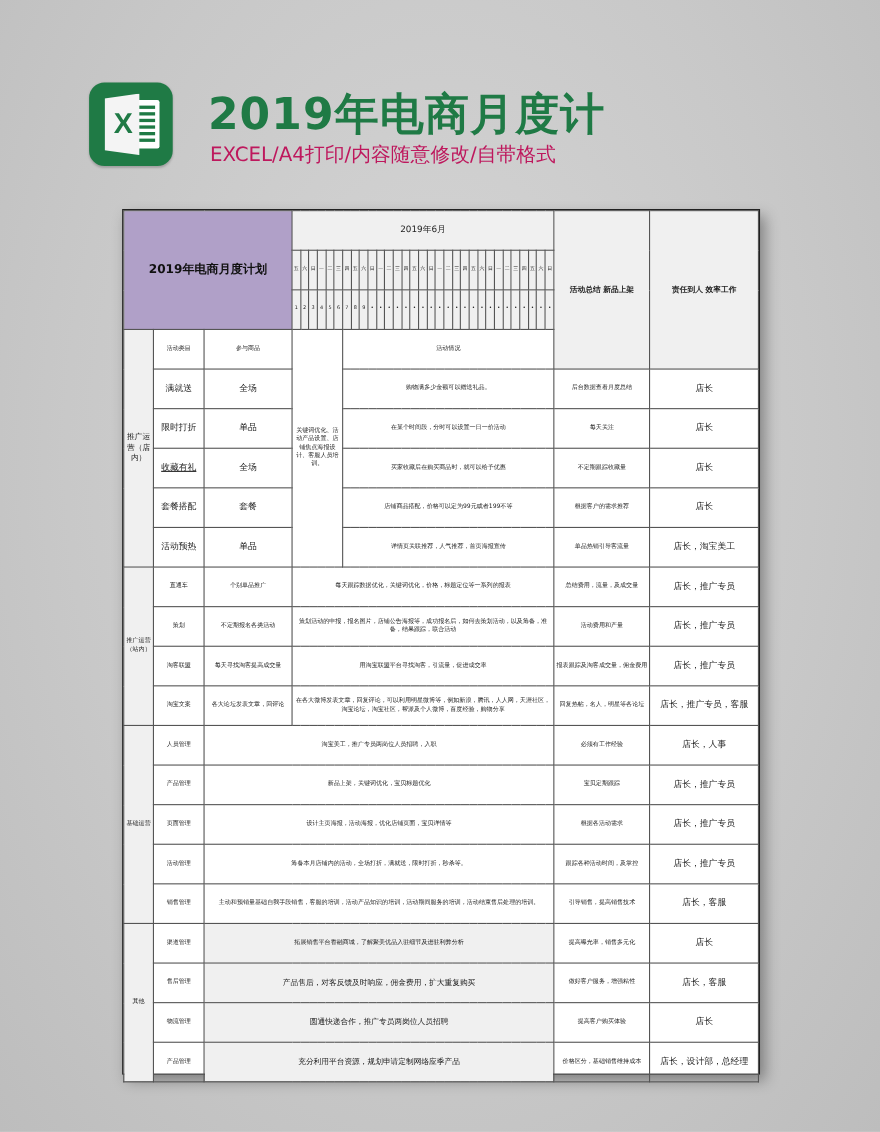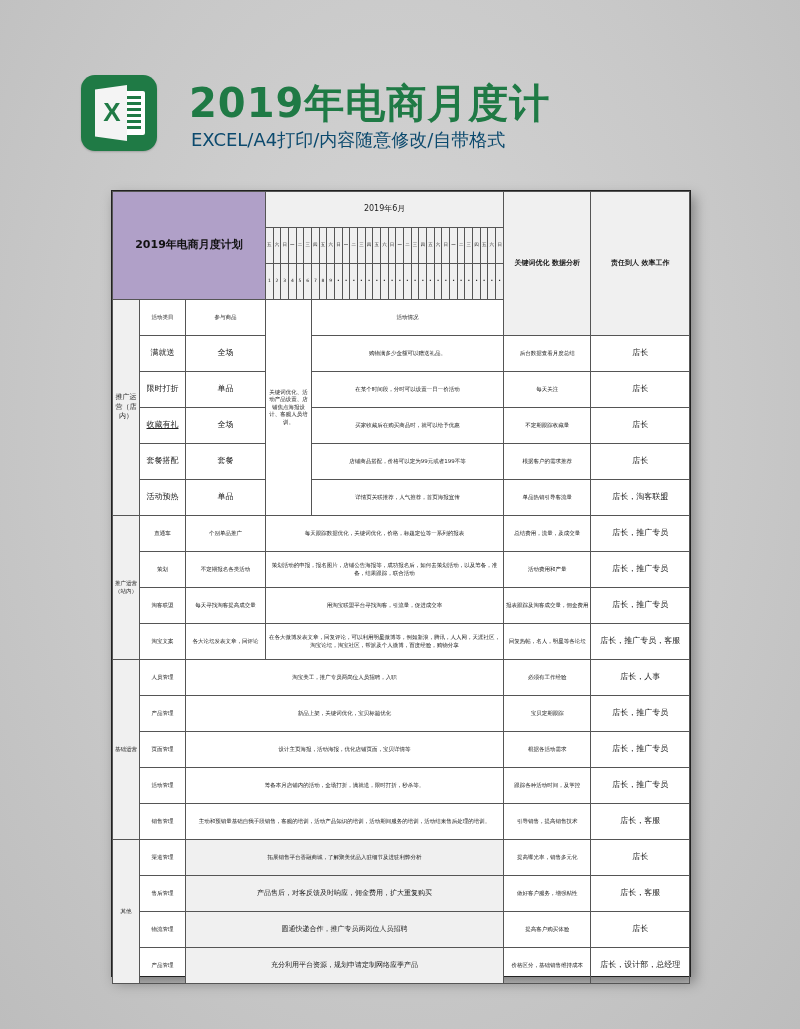--- a/index.html
+++ b/index.html
@@ -28,21 +28,21 @@
   .logo .x {
     position:absolute; left:20px; top:22px; width:22px; text-align:center;
     color:#1f7a45; font-weight:bold; font-size:26px; font-family:"Liberation Sans", sans-serif;
   }
   .title {
     position:absolute; left:189px; top:76px; font-size:40px; color:#1f7a45;
     font-weight:bold; letter-spacing:1px; white-space:nowrap;
     font-family:"DejaVu Sans", sans-serif;
   }
   .subtitle {
-    position:absolute; left:191px; top:128px; font-size:18px; color:#0c4a6e;
+    position:absolute; left:191px; top:128px; font-size:18px; color:#be185d;
     white-space:nowrap;
   }
   .sheet {
     position:absolute; left:111px; top:190px; width:578px; height:785px;
     background:#fff; box-shadow: 4px 6px 12px rgba(0,0,0,0.35);
     border:1px solid #222;
   }
   table.plan {
     border-collapse:collapse; width:578px; table-layout:fixed;
     font-size:6px; color:#222;
@@ -116,21 +116,21 @@
         <col style="width: 7.67742px;">
         <col style="width: 7.67742px;">
         <col style="width: 7.67742px;">
         <col style="width: 87px;">
         <col style="width: 99px;">
       </colgroup>
     <tbody id="tbody">
         <tr>
           <td class="hdr-title" colspan="3" rowspan="3">2019年电商月度计划</td>
           <td class="gray month" colspan="31" style="height: 35px;">2019年6月</td>
-          <td class="rhdr" rowspan="4">关键词优化 数据分析</td>
+          <td class="rhdr" rowspan="4">活动总结 新品上架</td>
           <td class="rhdr" rowspan="4">责任到人 效率工作</td>
         </tr>
         <tr>
           <td class="gray day" style="height: 35px;">五</td>
           <td class="gray day" style="height: 35px;">六</td>
           <td class="gray day" style="height: 35px;">日</td>
           <td class="gray day" style="height: 35px;">一</td>
           <td class="gray day" style="height: 35px;">二</td>
           <td class="gray day" style="height: 35px;">三</td>
           <td class="gray day" style="height: 35px;">四</td>
@@ -225,21 +225,21 @@
           <td class="big">套餐</td>
           <td class="sm" colspan="25">店铺商品搭配，价格可以定为99元或者199不等</td>
           <td class="sm">根据客户的需求推荐</td>
           <td class="big">店长</td>
         </tr>
         <tr>
           <td class="big" style="height: 35px;">活动预热</td>
           <td class="big">单品</td>
           <td class="sm" colspan="25">详情页关联推荐，人气推荐，首页海报宣传</td>
           <td class="sm">单品热销引导客流量</td>
-          <td class="big">店长，淘客联盟</td>
+          <td class="big">店长，淘宝美工</td>
         </tr>
         <tr class="thick-top">
           <td class="gray sm" rowspan="4">推广运营（站内）</td>
           <td class="sm" style="height: 35px;">直通车</td>
           <td class="sm">个别单品推广</td>
           <td class="sm" colspan="31">每天跟踪数据优化，关键词优化，价格，标题定位等一系列的报表</td>
           <td class="sm">总结费用，流量，及成交量</td>
           <td class="big">店长，推广专员</td>
         </tr>
         <tr>

